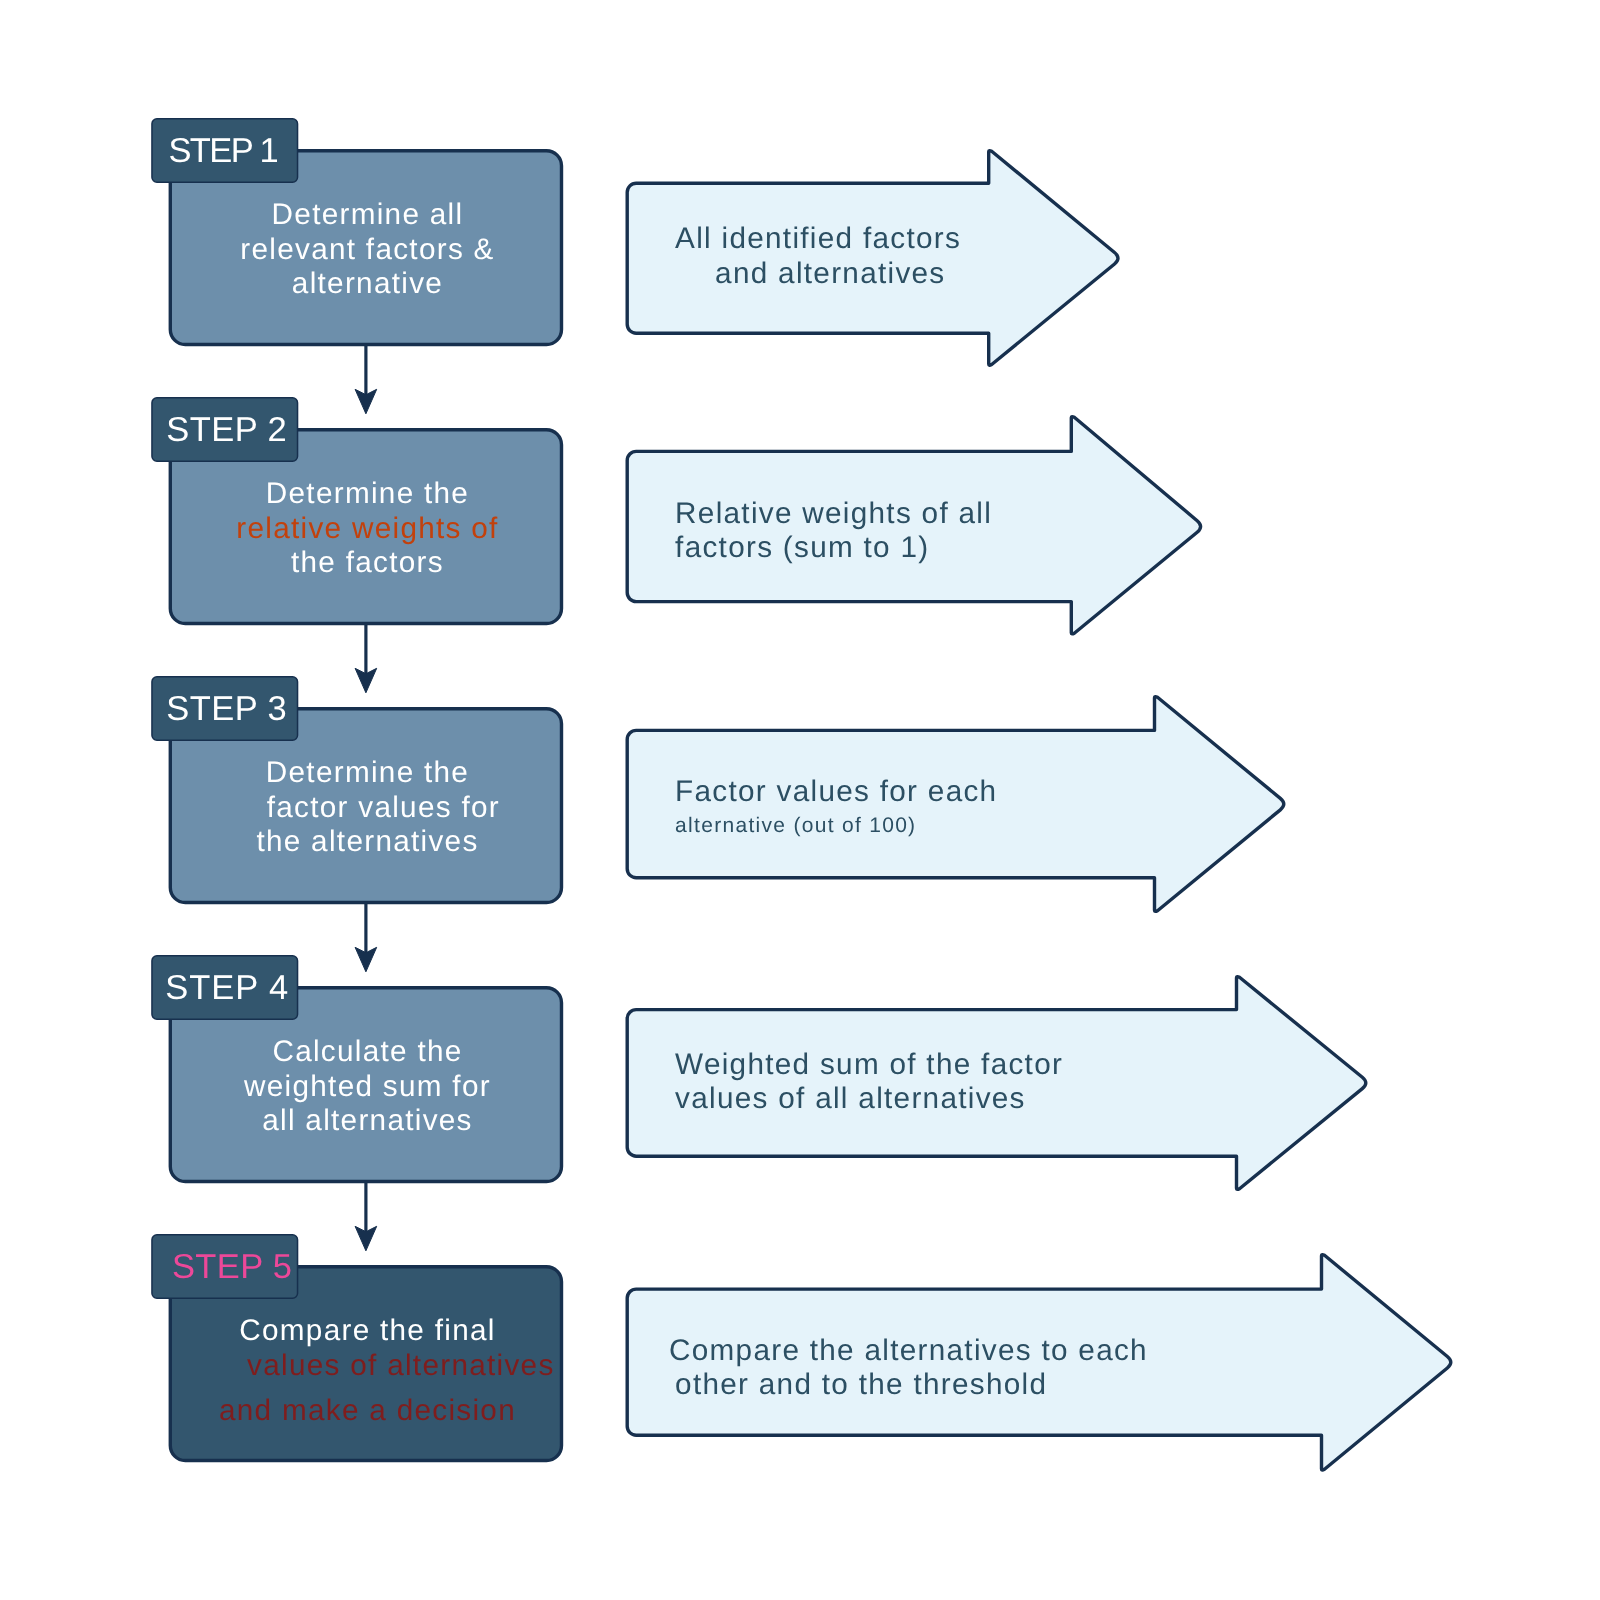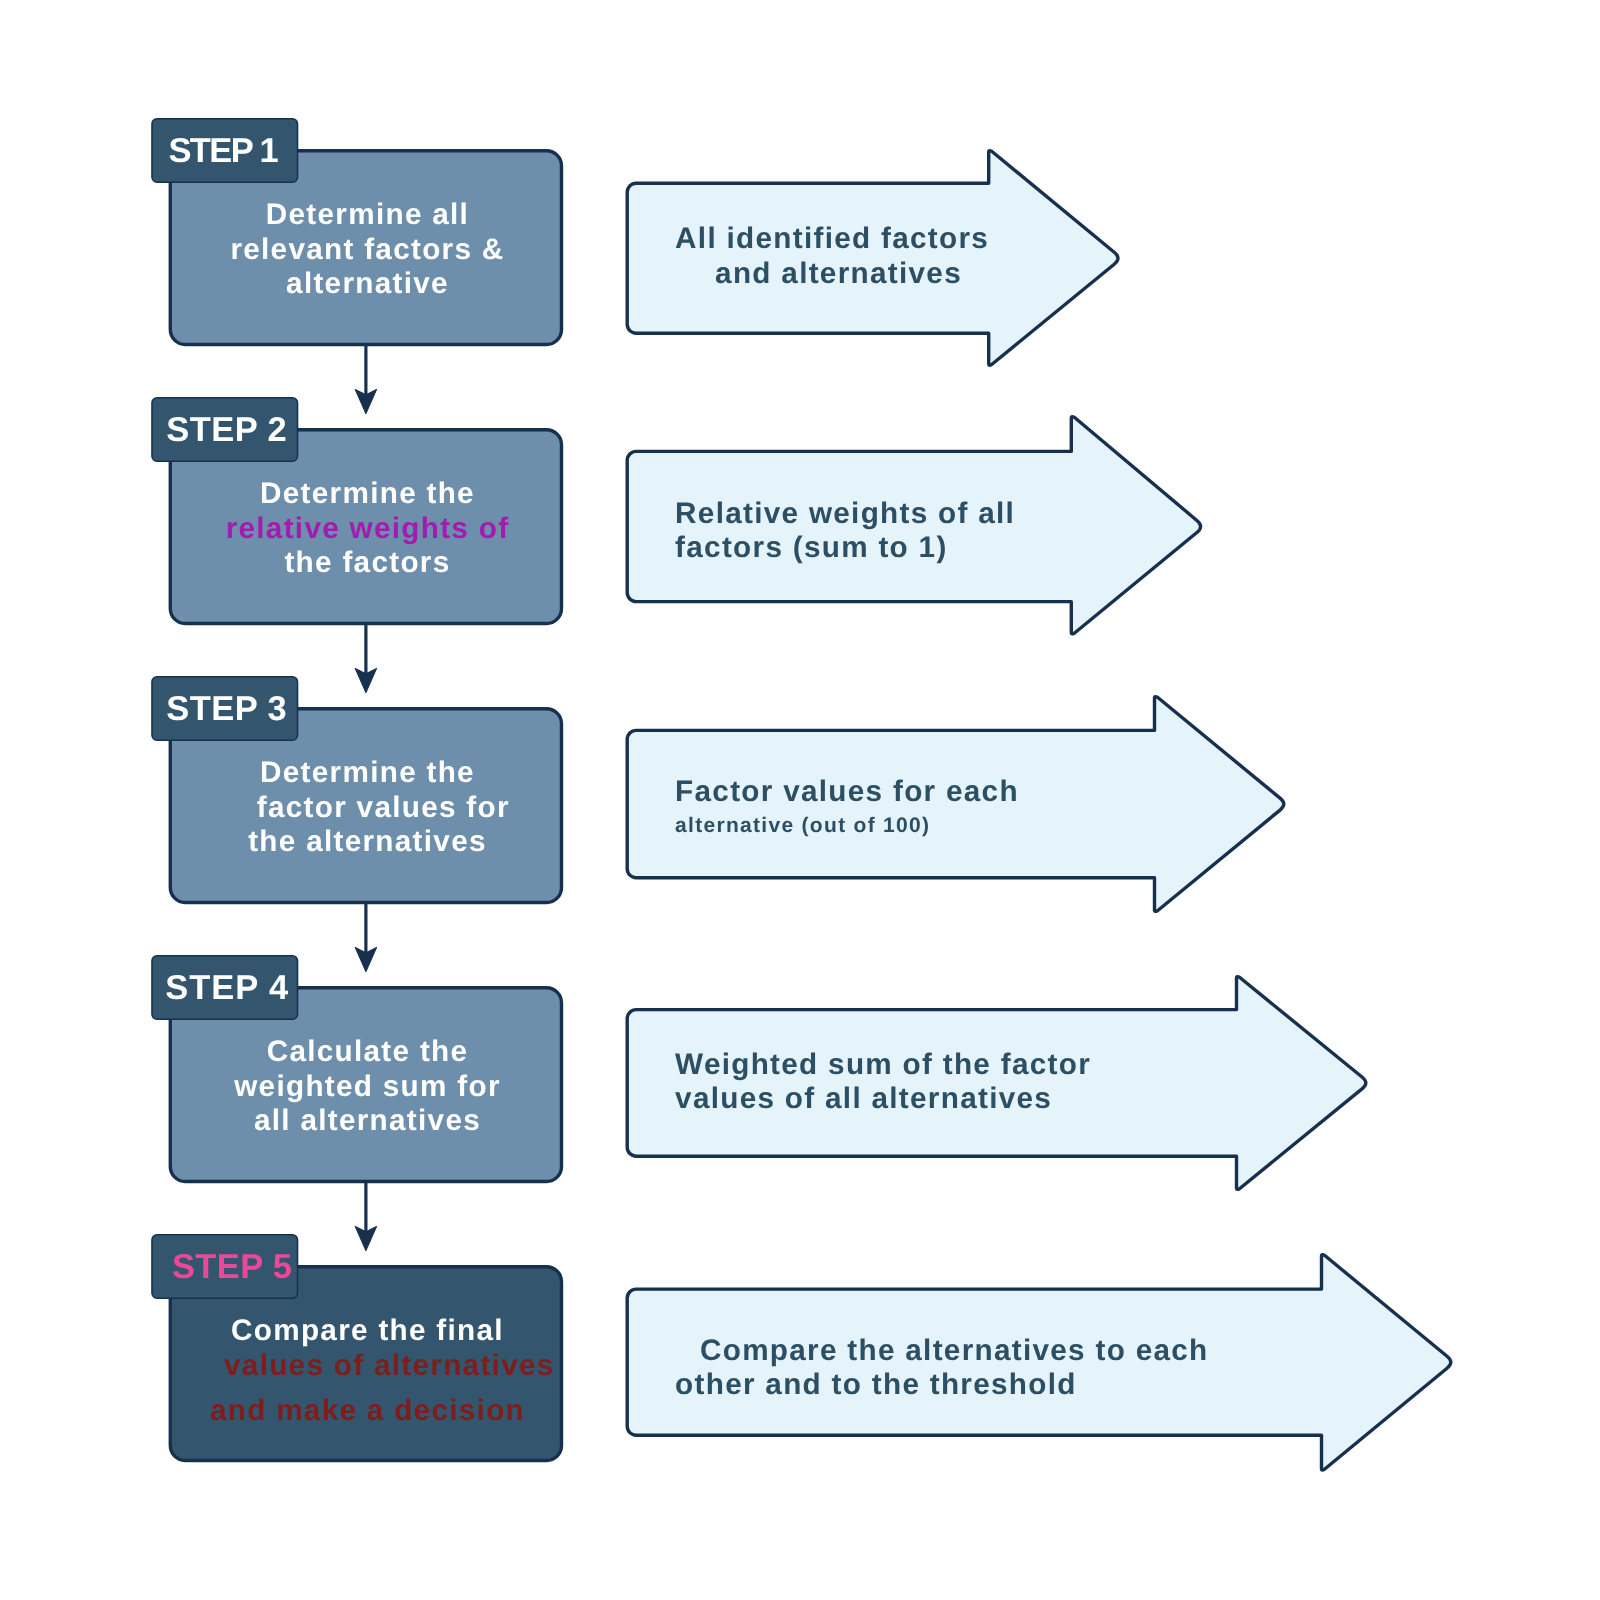--- a/index.html
+++ b/index.html
@@ -3,21 +3,21 @@
 <meta charset="utf-8">
 <title>Decision Process Flowchart</title>
 <style>
   html,body{margin:0;padding:0;}
   body{width:1600px;height:1600px;background:#ffffff;
        font-family:"Liberation Sans",sans-serif;overflow:hidden;}
   #stage{position:relative;width:1600px;height:1600px;background:#ffffff;}
 
   .shape{position:absolute;overflow:visible;}
 
-  .txt{position:absolute;white-space:pre;font-weight:bold;
+  .txt{position:absolute;white-space:pre;font-weight:normal;
        -webkit-font-smoothing:antialiased;
        text-rendering:geometricPrecision;
        transform:translateZ(0);
        line-height:1px;}
   .box-text{text-align:center;}
 </style>
 </head>
 <body>
 
 <div id="stage">
@@ -50,21 +50,21 @@
 
   <div class="txt" style="left: 168.4px; top: 151.153px; font-size: 34.5px; letter-spacing: -1.6px; color: rgb(255, 255, 255);">STEP 1</div>
   <div class="txt box-text" style="left: 170.2px; top: 214.256px; font-size: 29.7px; letter-spacing: 1.3px; width: 394.6px; color: rgb(255, 255, 255);">Determine all</div>
   <div class="txt box-text" style="left: 170.2px; top: 248.656px; font-size: 29.7px; letter-spacing: 1.3px; width: 394.6px; color: rgb(255, 255, 255);">relevant factors &amp;</div>
   <div class="txt box-text" style="left: 170.2px; top: 283.056px; font-size: 29.7px; letter-spacing: 1.3px; width: 394.6px; color: rgb(255, 255, 255);">alternative</div>
   <div class="txt" style="left: 675.1px; top: 238.457px; font-size: 29.7px; letter-spacing: 1.3px; color: rgb(44, 79, 99);">All identified factors</div>
   <div class="txt" style="left: 675.1px; top: 272.856px; font-size: 29.7px; letter-spacing: 1.3px; color: rgb(44, 79, 99); margin-left: 40px;">and alternatives</div>
 
   <div class="txt" style="left: 166.2px; top: 430.152px; font-size: 34.5px; letter-spacing: 0.45px; color: rgb(255, 255, 255);">STEP 2</div>
   <div class="txt box-text" style="left: 170.2px; top: 493.257px; font-size: 29.7px; letter-spacing: 1.3px; width: 394.6px; color: rgb(255, 255, 255);">Determine the</div>
-  <div class="txt box-text" style="left: 170.2px; top: 527.657px; font-size: 29.7px; letter-spacing: 1.3px; width: 394.6px; color: #a21caf;">relative weights of</div>
+  <div class="txt box-text" style="left: 170.2px; top: 527.657px; font-size: 29.7px; letter-spacing: 1.3px; width: 394.6px; color: #c2410c;">relative weights of</div>
   <div class="txt box-text" style="left: 170.2px; top: 562.057px; font-size: 29.7px; letter-spacing: 1.3px; width: 394.6px; color: rgb(255, 255, 255);">the factors</div>
   <div class="txt" style="left: 675.1px; top: 513.057px; font-size: 29.7px; letter-spacing: 1.3px; color: rgb(44, 79, 99);">Relative weights of all</div>
   <div class="txt" style="left: 675.1px; top: 547.457px; font-size: 29.7px; letter-spacing: 1.3px; color: rgb(44, 79, 99);">factors (sum to 1)</div>
 
   <div class="txt" style="left: 166.2px; top: 709.153px; font-size: 34.5px; letter-spacing: 0.45px; color: rgb(255, 255, 255);">STEP 3</div>
   <div class="txt box-text" style="left: 170.2px; top: 772.256px; font-size: 29.7px; letter-spacing: 1.3px; width: 394.6px; color: rgb(255, 255, 255);">Determine the</div>
   <div class="txt box-text" style="left: 186px; top: 806.657px; font-size: 29.7px; letter-spacing: 1.3px; width: 394.6px; color: rgb(255, 255, 255);">factor values for</div>
   <div class="txt box-text" style="left: 170.2px; top: 841.057px; font-size: 29.7px; letter-spacing: 1.3px; width: 394.6px; color: rgb(255, 255, 255);">the alternatives</div>
   <div class="txt" style="left: 675.1px; top: 791.057px; font-size: 29.7px; letter-spacing: 1.3px; color: rgb(44, 79, 99);">Factor values for each</div>
   <div class="txt" style="left: 675.1px; top: 825.457px; font-size: 21px; letter-spacing: 1.3px; color: rgb(44, 79, 99);">alternative (out of 100)</div>
@@ -73,16 +73,16 @@
   <div class="txt box-text" style="left: 170.2px; top: 1051.26px; font-size: 29.7px; letter-spacing: 1.3px; width: 394.6px; color: rgb(255, 255, 255);">Calculate the</div>
   <div class="txt box-text" style="left: 170.2px; top: 1085.66px; font-size: 29.7px; letter-spacing: 1.3px; width: 394.6px; color: rgb(255, 255, 255);">weighted sum for</div>
   <div class="txt box-text" style="left: 170.2px; top: 1120.06px; font-size: 29.7px; letter-spacing: 1.3px; width: 394.6px; color: rgb(255, 255, 255);">all alternatives</div>
   <div class="txt" style="left: 675.1px; top: 1064.06px; font-size: 29.7px; letter-spacing: 1.3px; color: rgb(44, 79, 99);">Weighted sum of the factor</div>
   <div class="txt" style="left: 675.1px; top: 1098.46px; font-size: 29.7px; letter-spacing: 1.3px; color: rgb(44, 79, 99);">values of all alternatives</div>
 
   <div class="txt" style="left: 172px; top: 1267.15px; font-size: 34.5px; letter-spacing: 0.35px; color: #ec4899;">STEP 5</div>
   <div class="txt box-text" style="left: 170.2px; top: 1330.26px; font-size: 29.7px; letter-spacing: 1.3px; width: 394.6px; color: rgb(255, 255, 255);">Compare the final</div>
   <div class="txt box-text" style="left: 160px; top: 1364.66px; font-size: 29.7px; letter-spacing: 1.3px; width: 394.6px; color: #7f1d1d; text-align: right;">values of alternatives</div>
   <div class="txt box-text" style="left: 170.2px; top: 1410px; font-size: 29.7px; letter-spacing: 1.3px; width: 394.6px; color: #7f1d1d;">and make a decision</div>
-  <div class="txt" style="left: 700px; top: 1349.96px; font-size: 29.7px; letter-spacing: 1.3px; color: rgb(44, 79, 99);">Compare the alternatives to each</div>
+  <div class="txt" style="left: 669px; top: 1349.96px; font-size: 29.7px; letter-spacing: 1.3px; color: rgb(44, 79, 99);">Compare the alternatives to each</div>
   <div class="txt" style="left: 675.1px; top: 1384.36px; font-size: 29.7px; letter-spacing: 1.3px; color: rgb(44, 79, 99);">other and to the threshold</div>
 
 </div>
 
 </body></html>

